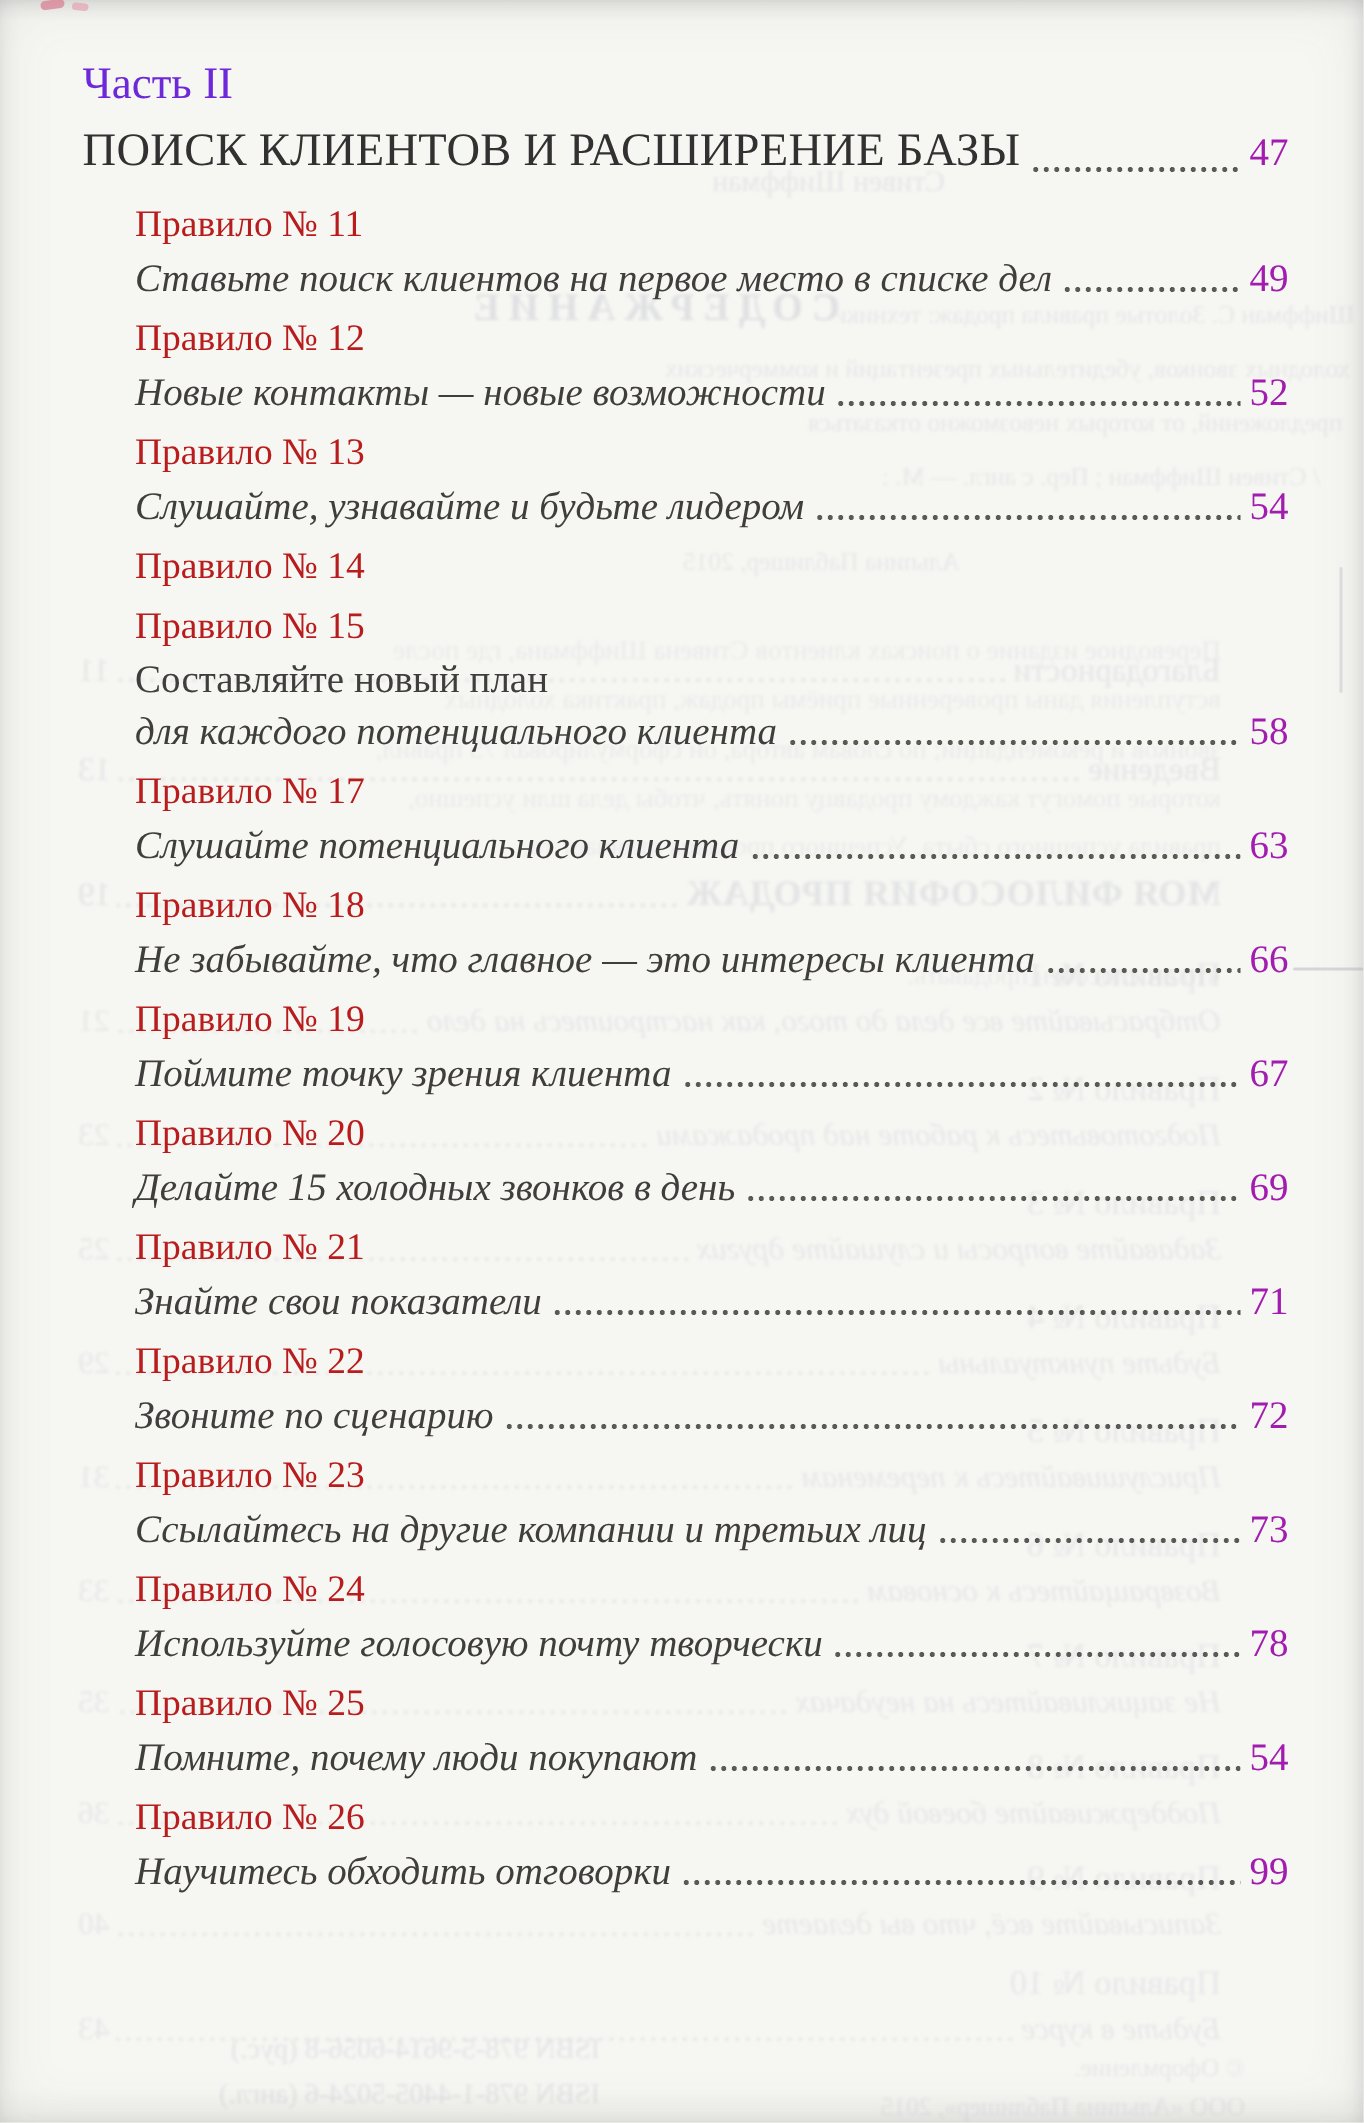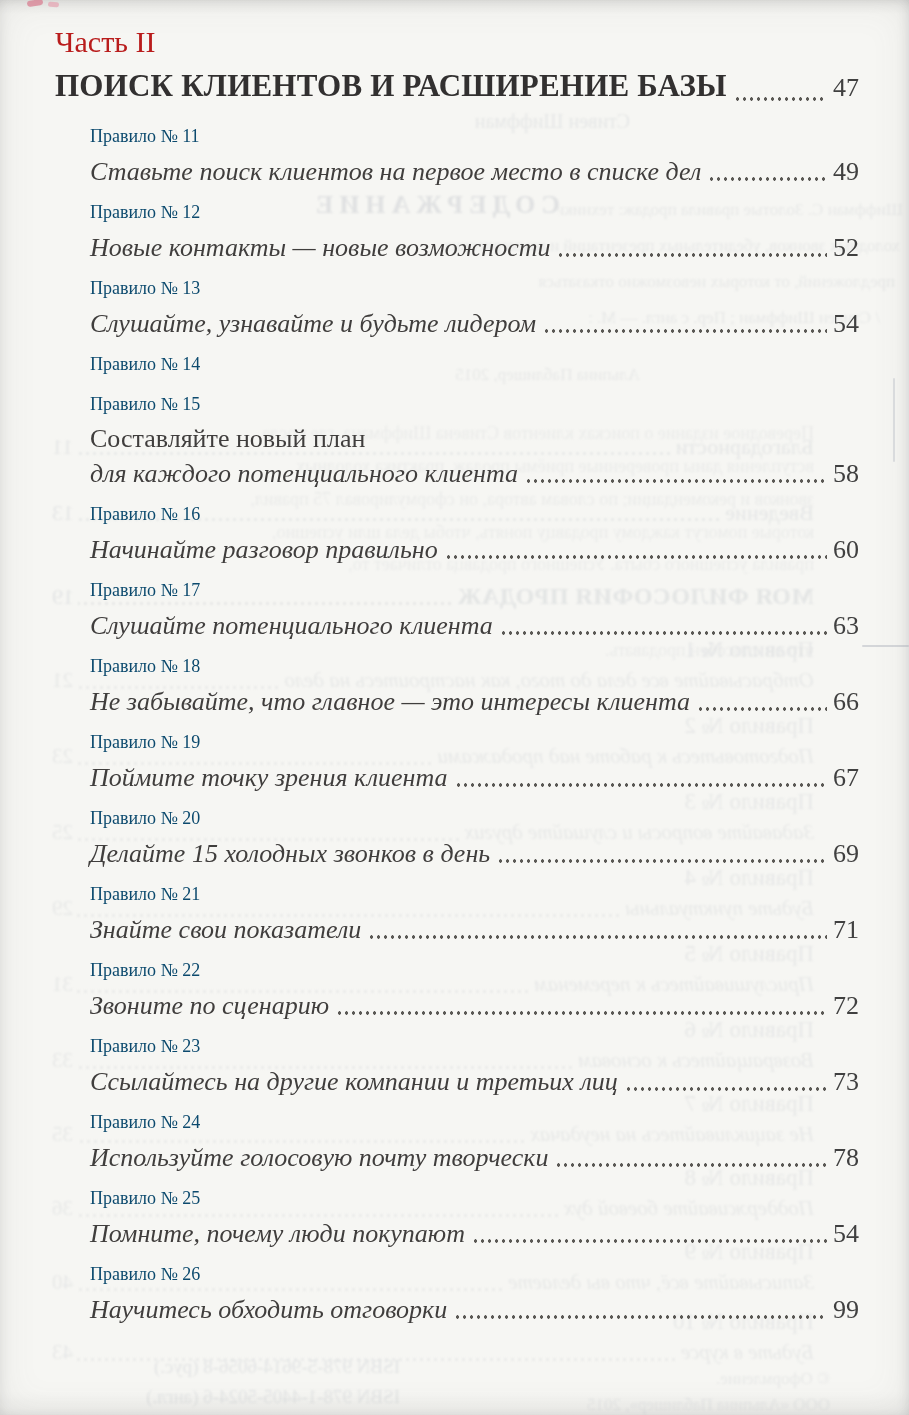--- a/index.html
+++ b/index.html
@@ -11,36 +11,36 @@
   .paper{
     position:absolute;inset:0;
     background:
       linear-gradient(180deg, #e7e7e4 0, #f6f6f3 14px, #f6f6f3 1392px, #ededea 1415px),
       #f6f6f3;
     box-shadow: inset 0 0 38px rgba(95,95,100,.10), inset -6px 0 14px -8px rgba(95,95,100,.28), inset 6px 0 14px -8px rgba(95,95,100,.18);
   }
   
   .content{position:absolute;inset:0;color:#3d3b3a;}
   .part-label{
-    margin:24px 0 0 55px;font-size:30px;line-height:36px;color:#b91c1c;
+    margin:38px 0 0 55px;font-size:30px;line-height:36px;color:#6d28d9;
   }
   .section-row{
     display:flex;align-items:baseline;
     margin:8px 50px 4px 55px;height:46px;
   }
   .section-title{
-    font-weight:bold;font-size:31px;letter-spacing:.2px;color:#323030;white-space:nowrap;
+    font-weight:normal;font-size:31px;letter-spacing:.2px;color:#323030;white-space:nowrap;
   }
   .entries{margin:0 50px 0 90px;}
   .entry{margin-bottom:4px;}
-  .rule-label{font-size:18px;line-height:36px;color:#0c4a6e;}
+  .rule-label{font-size:25px;line-height:36px;color:#b91c1c;}
   .title-row{display:flex;align-items:baseline;line-height:36px;}
   .rule-title{font-style:italic;font-size:26px;color:#403e3d;white-space:nowrap;}
   .title-extra{font-size:26px;line-height:34px;color:#403e3d;}
-  .page-num{font-size:26px;color:#404040;margin-left:2px;}
+  .page-num{font-size:26px;color:#a21caf;margin-left:2px;}
   .leader{
     flex:1;min-width:14px;margin:0 4px 0 7px;align-self:stretch;
     background-image:radial-gradient(circle, #5b5955 1.5px, rgba(0,0,0,0) 1.9px);
     background-size:7px 6px;background-repeat:repeat-x;
     background-position:left bottom 8px;
   }
   .section-row .leader{background-position:left bottom 12px;}
   
   .bleed{
     position:absolute;inset:0;transform:scaleX(-1);
@@ -245,28 +245,20 @@
     <div class="entry">
       <div class="rule-label">Правило № 15</div>
       <div class="title-extra">Составляйте новый план</div>
       <div class="title-row">
           <span class="rule-title">для каждого потенциального клиента</span>
           <span class="leader"></span>
           <span class="page-num">58</span>
         </div>
     </div>
 
-    <div class="entry">
-      <div class="rule-label">Правило № 16</div>
-      <div class="title-row">
-          <span class="rule-title">Начинайте разговор правильно</span>
-          <span class="leader"></span>
-          <span class="page-num">60</span>
-        </div>
-    </div>
 
     <div class="entry">
       <div class="rule-label">Правило № 17</div>
       <div class="title-row">
           <span class="rule-title">Слушайте потенциального клиента</span>
           <span class="leader"></span>
           <span class="page-num">63</span>
         </div>
     </div>
 

